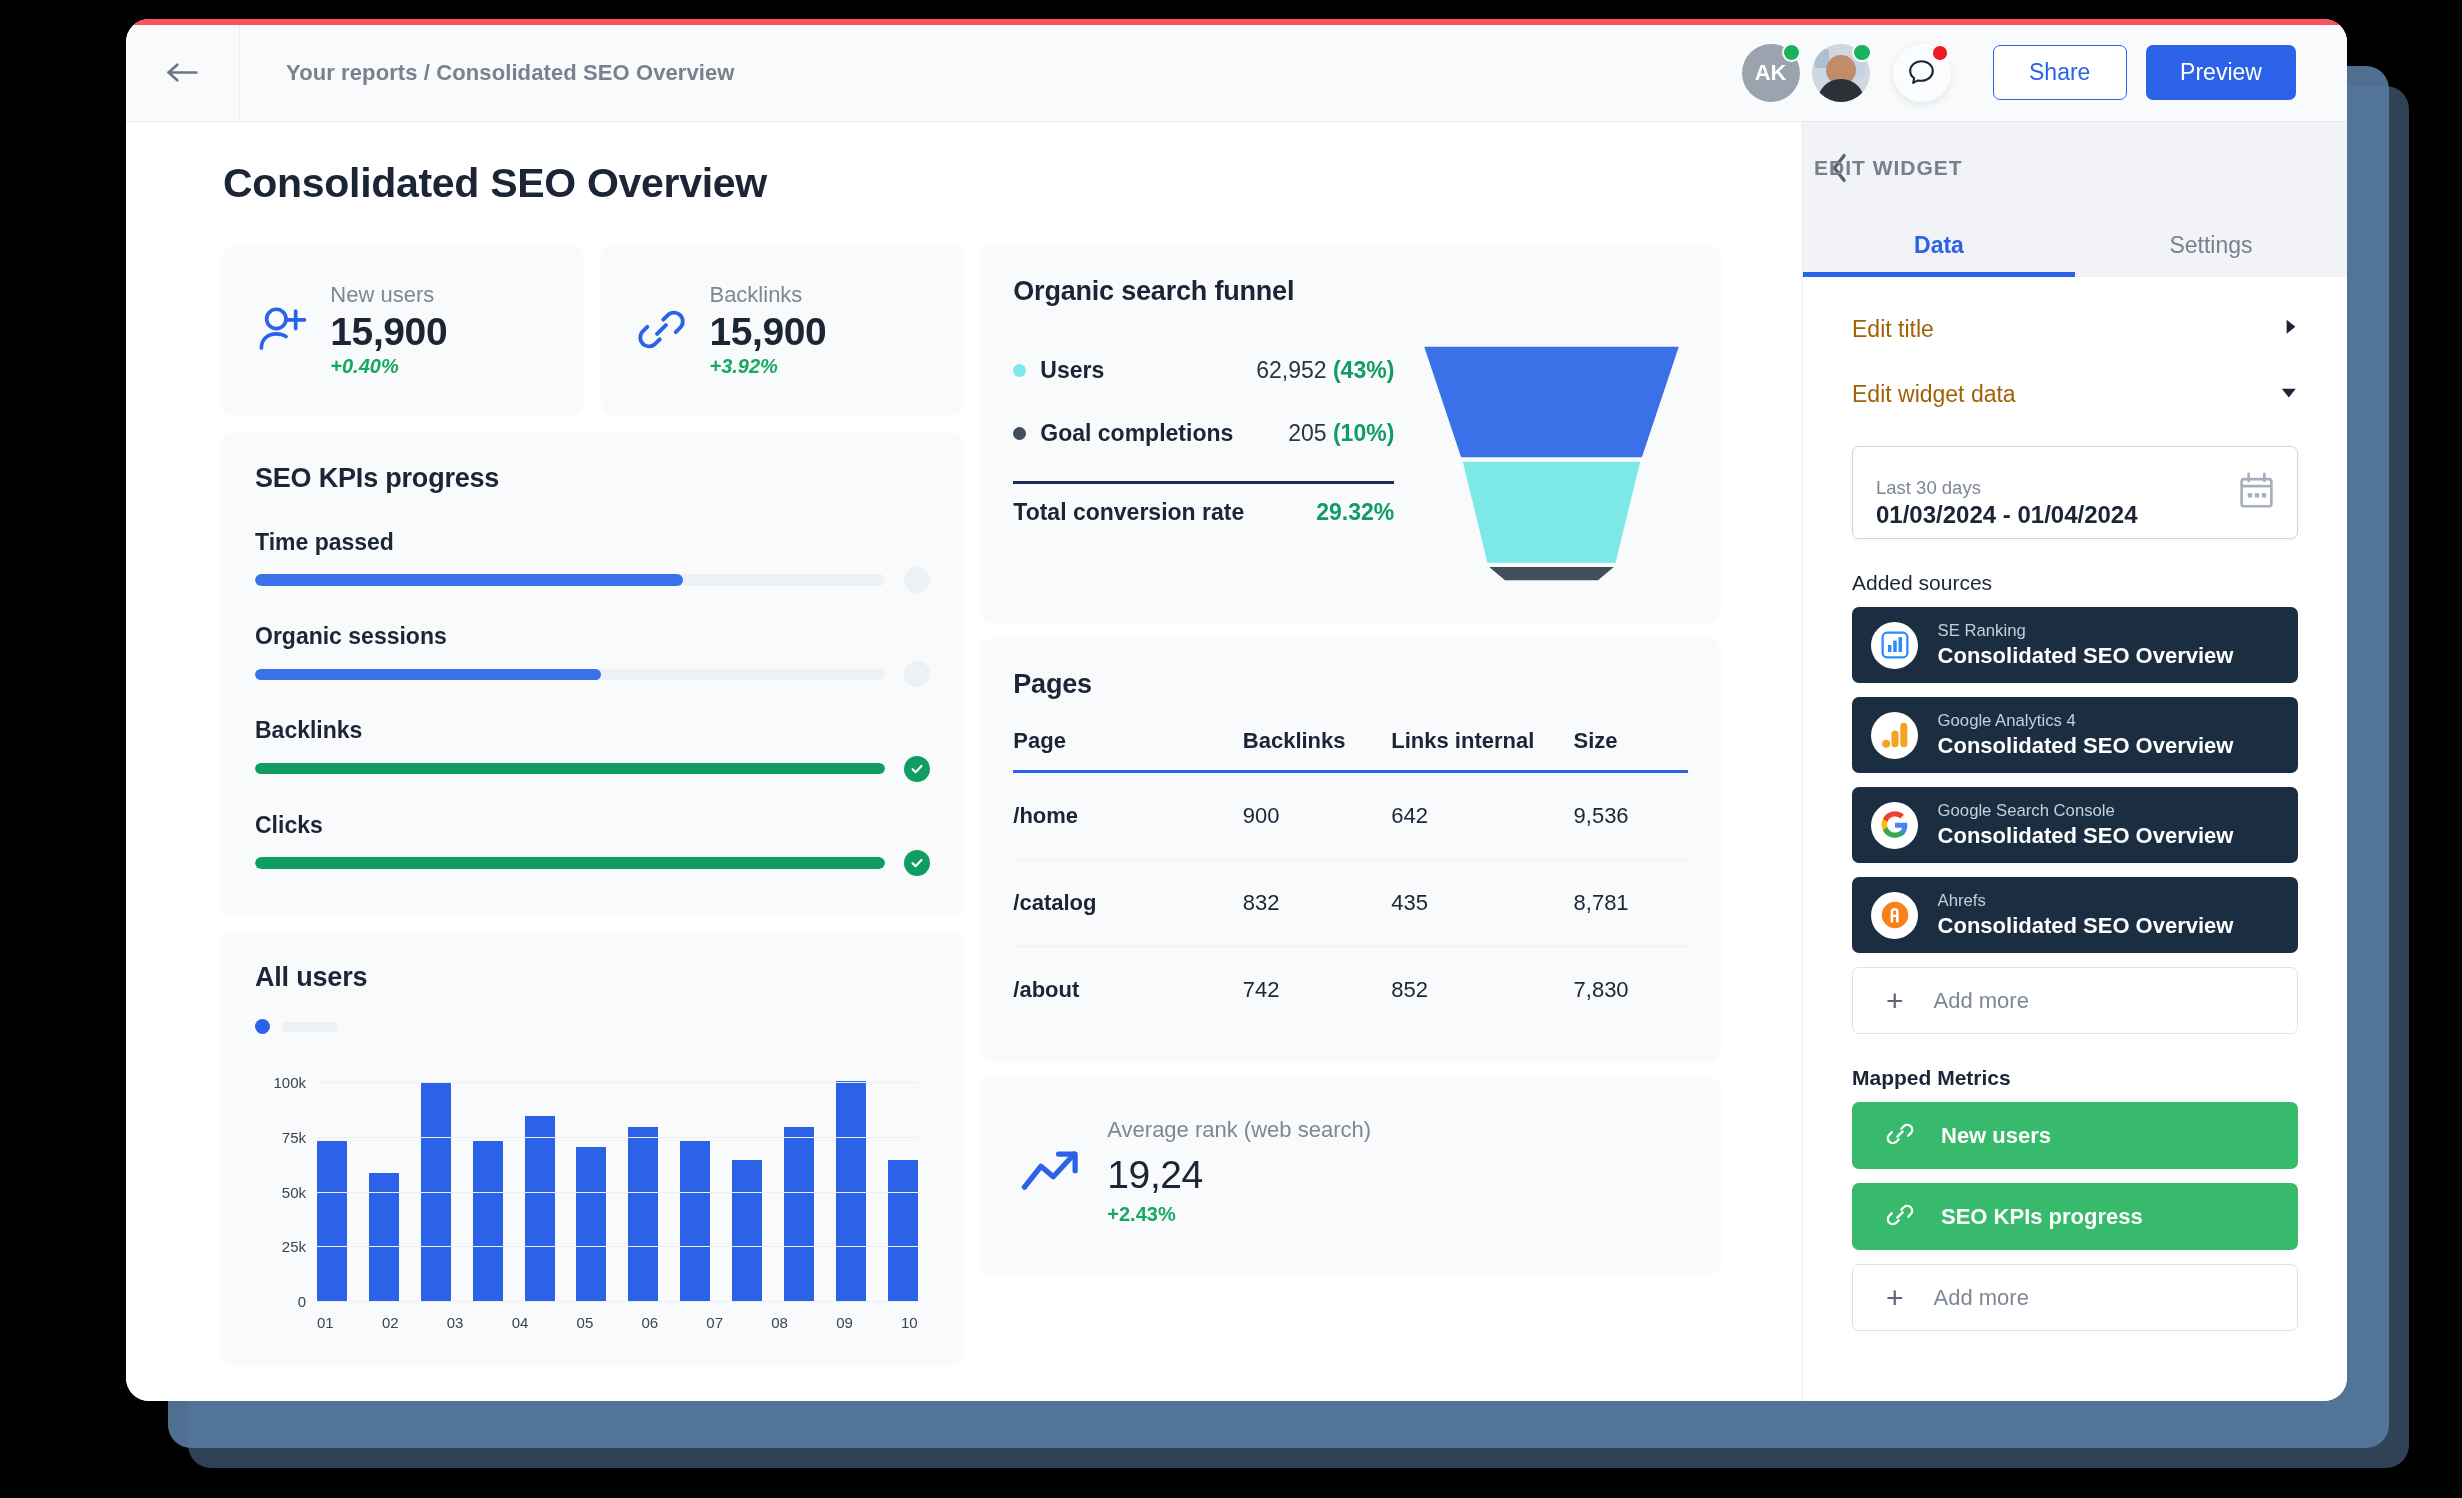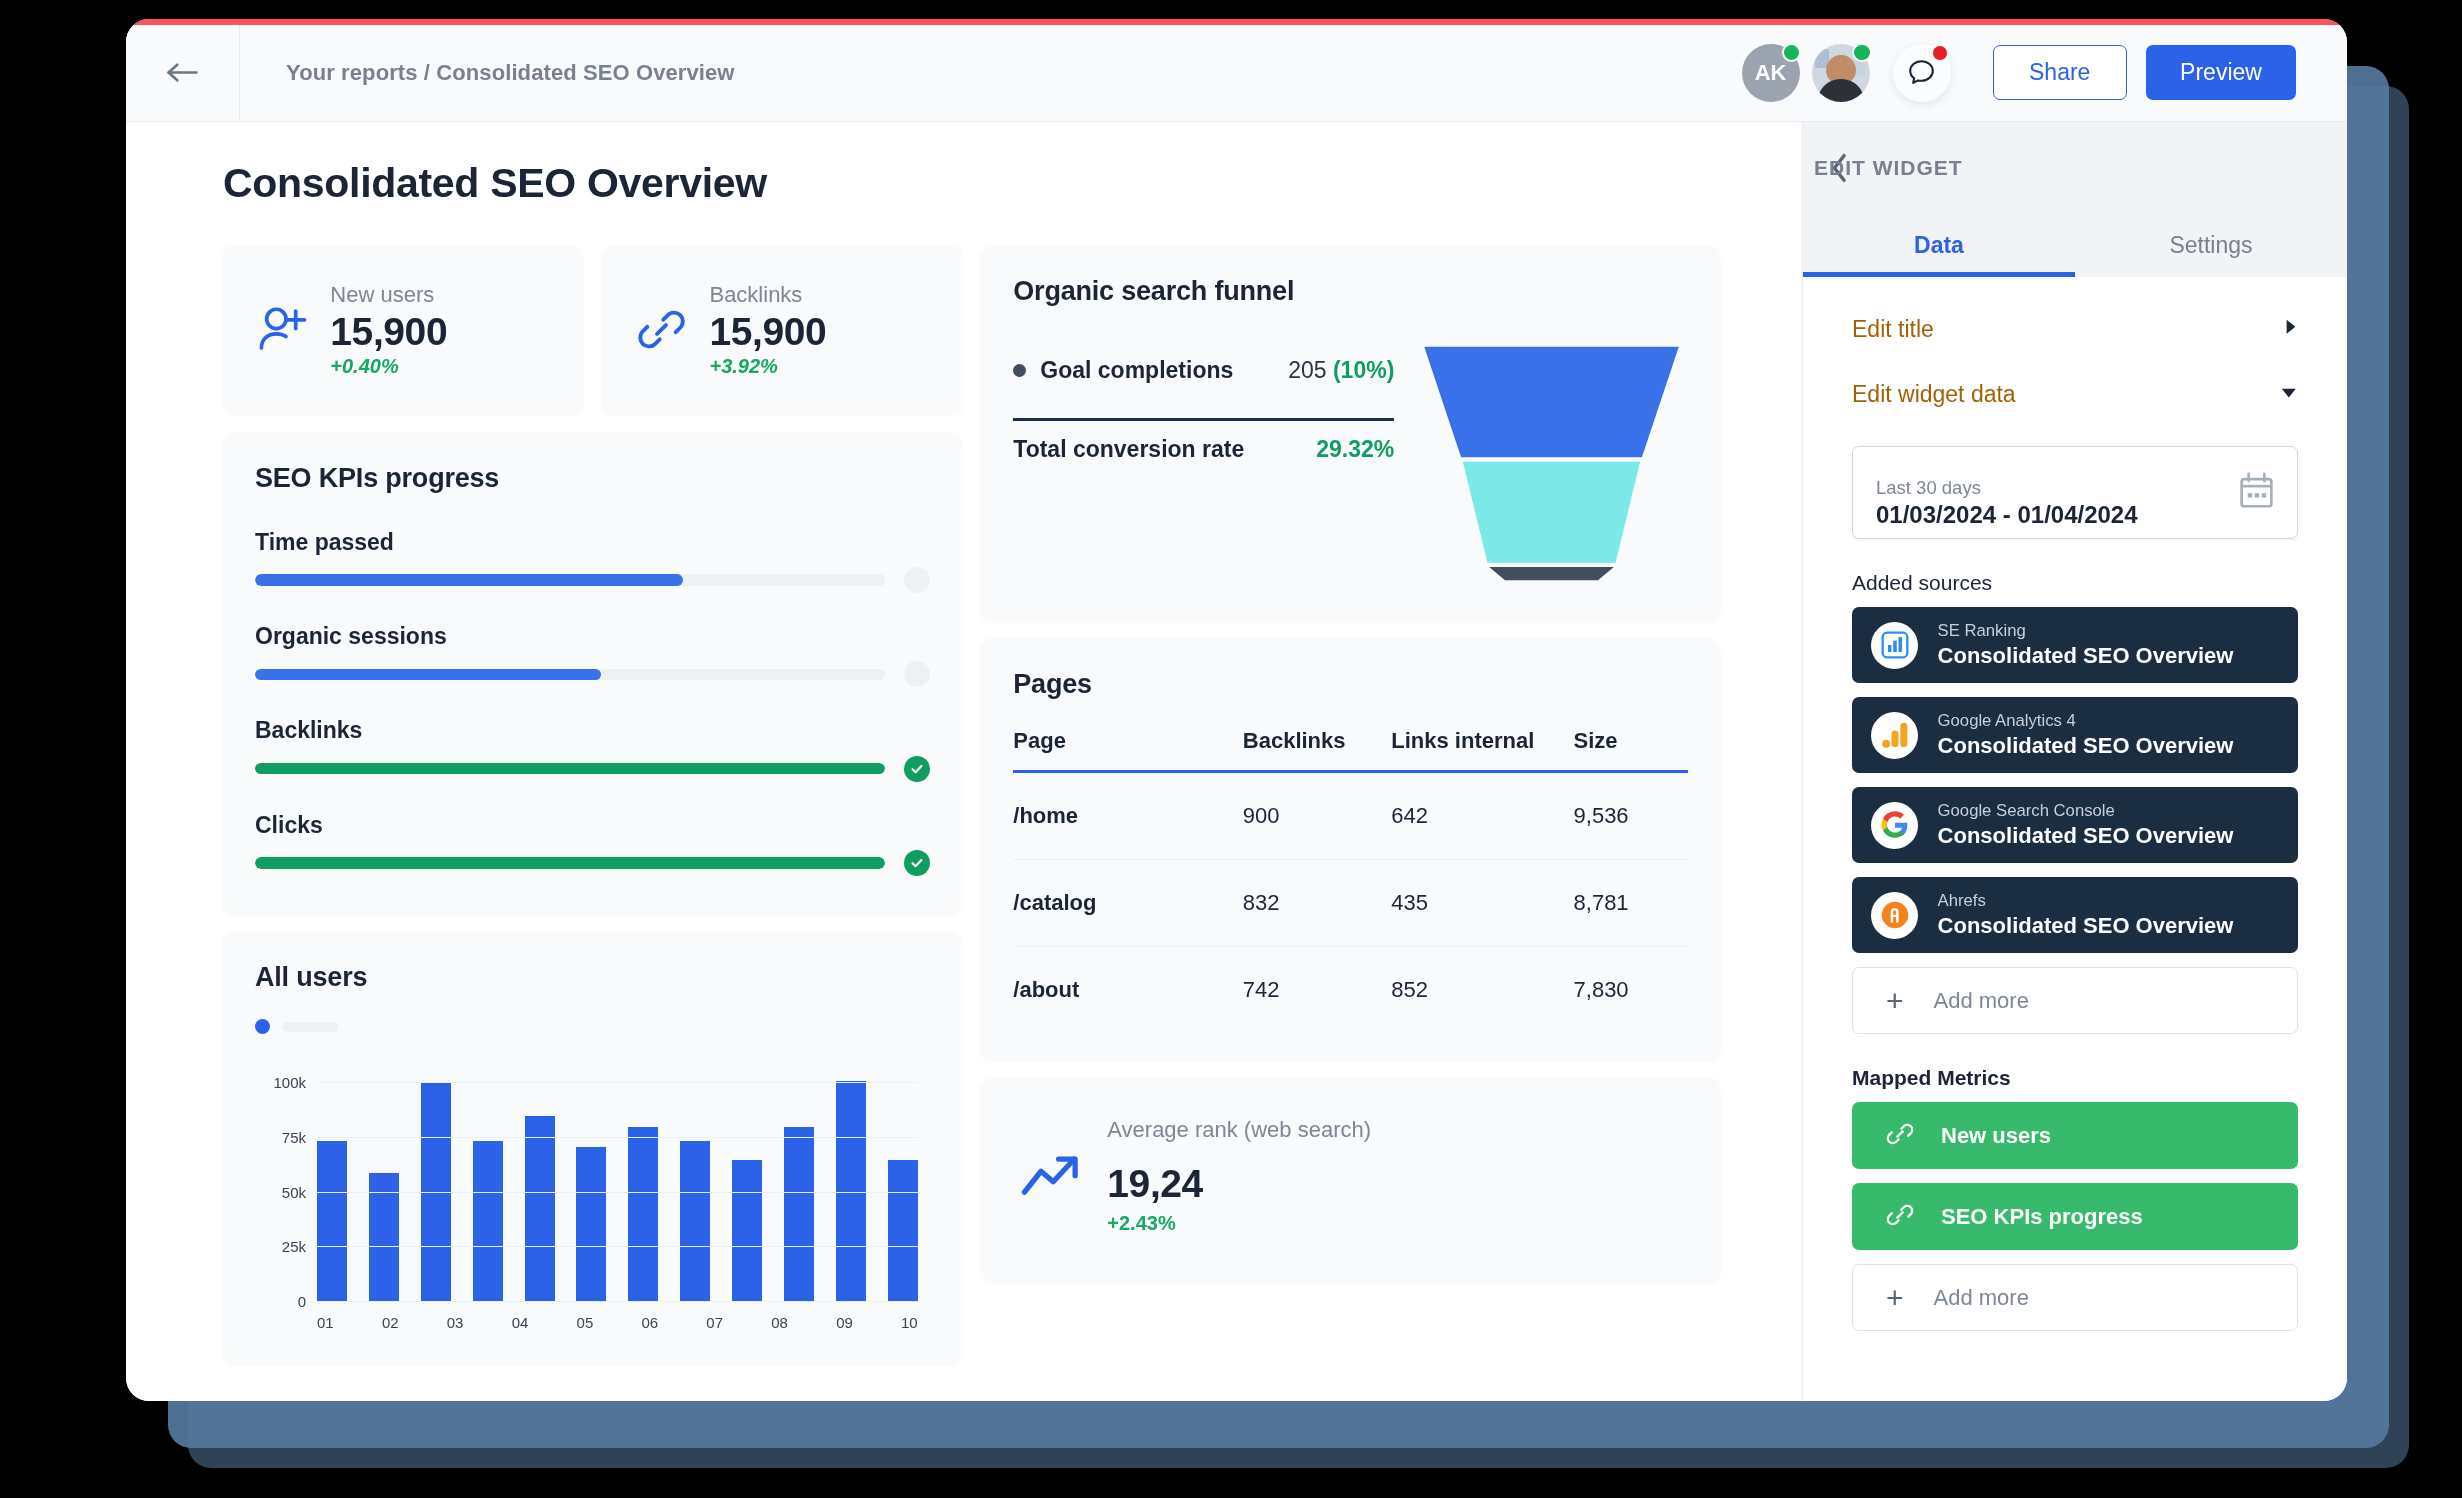--- a/index.html
+++ b/index.html
@@ -205,21 +205,21 @@
   #pages-table tbody tr:last-child td { border-bottom: none; }
   #pages-table td.page-cell { font-weight: 700; }
   #pages-table th:nth-child(1), #pages-table td:nth-child(1) { width: 34%; }
   #pages-table th:nth-child(2), #pages-table td:nth-child(2) { width: 22%; }
   #pages-table th:nth-child(3), #pages-table td:nth-child(3) { width: 27%; }
 
   
   #rank-card { padding: 39px 32px 46px 32px; display: flex; align-items: center; gap: 24px; }
   #rank-icon { width: 63px; height: 49px; flex: none; margin-left: 7px;}
   #rank-label { font-size: 22px; color: #7e8794; }
-  #rank-value { font-size: 39px; font-weight: 700; color: #1b2536; letter-spacing: -0.4px; margin-top: 19px; }
+  #rank-value { font-size: 39px; font-weight: 400; color: #1b2536; letter-spacing: -0.4px; margin-top: 10px; }
   #rank-delta { font-size: 20px; font-weight: 700; color: #17a862; margin-top: 6.2px; }
 
   
   #panel {
     position: absolute; right: 0; top: 102px;
     width: 545px; bottom: 0;
     background: #ffffff;
     border-left: 0.9px solid #e9edf2;
     z-index: 25;
     display: flex; flex-direction: column;
@@ -475,20 +475,25 @@
       </div>
 
       <div id="col-right">
 
         <div class="card" id="funnel-card">
           <div class="sec-title">Organic search funnel</div>
           <div id="funnel-body">
             <div id="funnel-legend">
               <div id="funnel-rows">
                   <div class="fn-row">
+                    <div class="fn-dot" style="background:#7de8e8"></div>
+                    <div class="fn-name">Users</div>
+                    <div class="fn-vals">62,952 <span class="fn-pct">(43%)</span></div>
+                  </div>
+                  <div class="fn-row">
                     <div class="fn-dot" style="background:#434e5c"></div>
                     <div class="fn-name">Goal completions</div>
                     <div class="fn-vals">205 <span class="fn-pct">(10%)</span></div>
                   </div>
                 </div>
               <div id="fn-sep"></div>
               <div id="fn-total">
                 <div id="fn-total-label">Total conversion rate</div>
                 <div id="fn-total-value">29.32%</div>
               </div>

